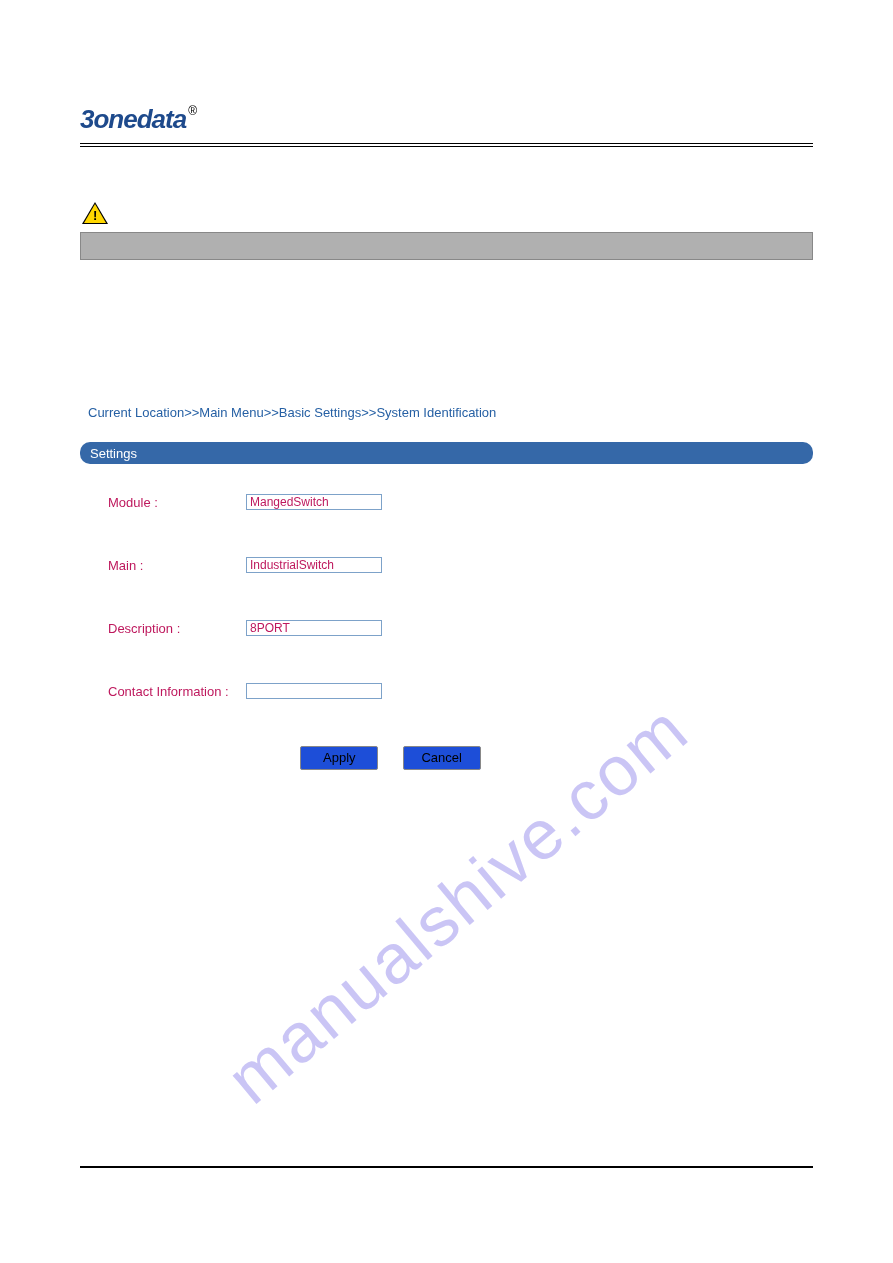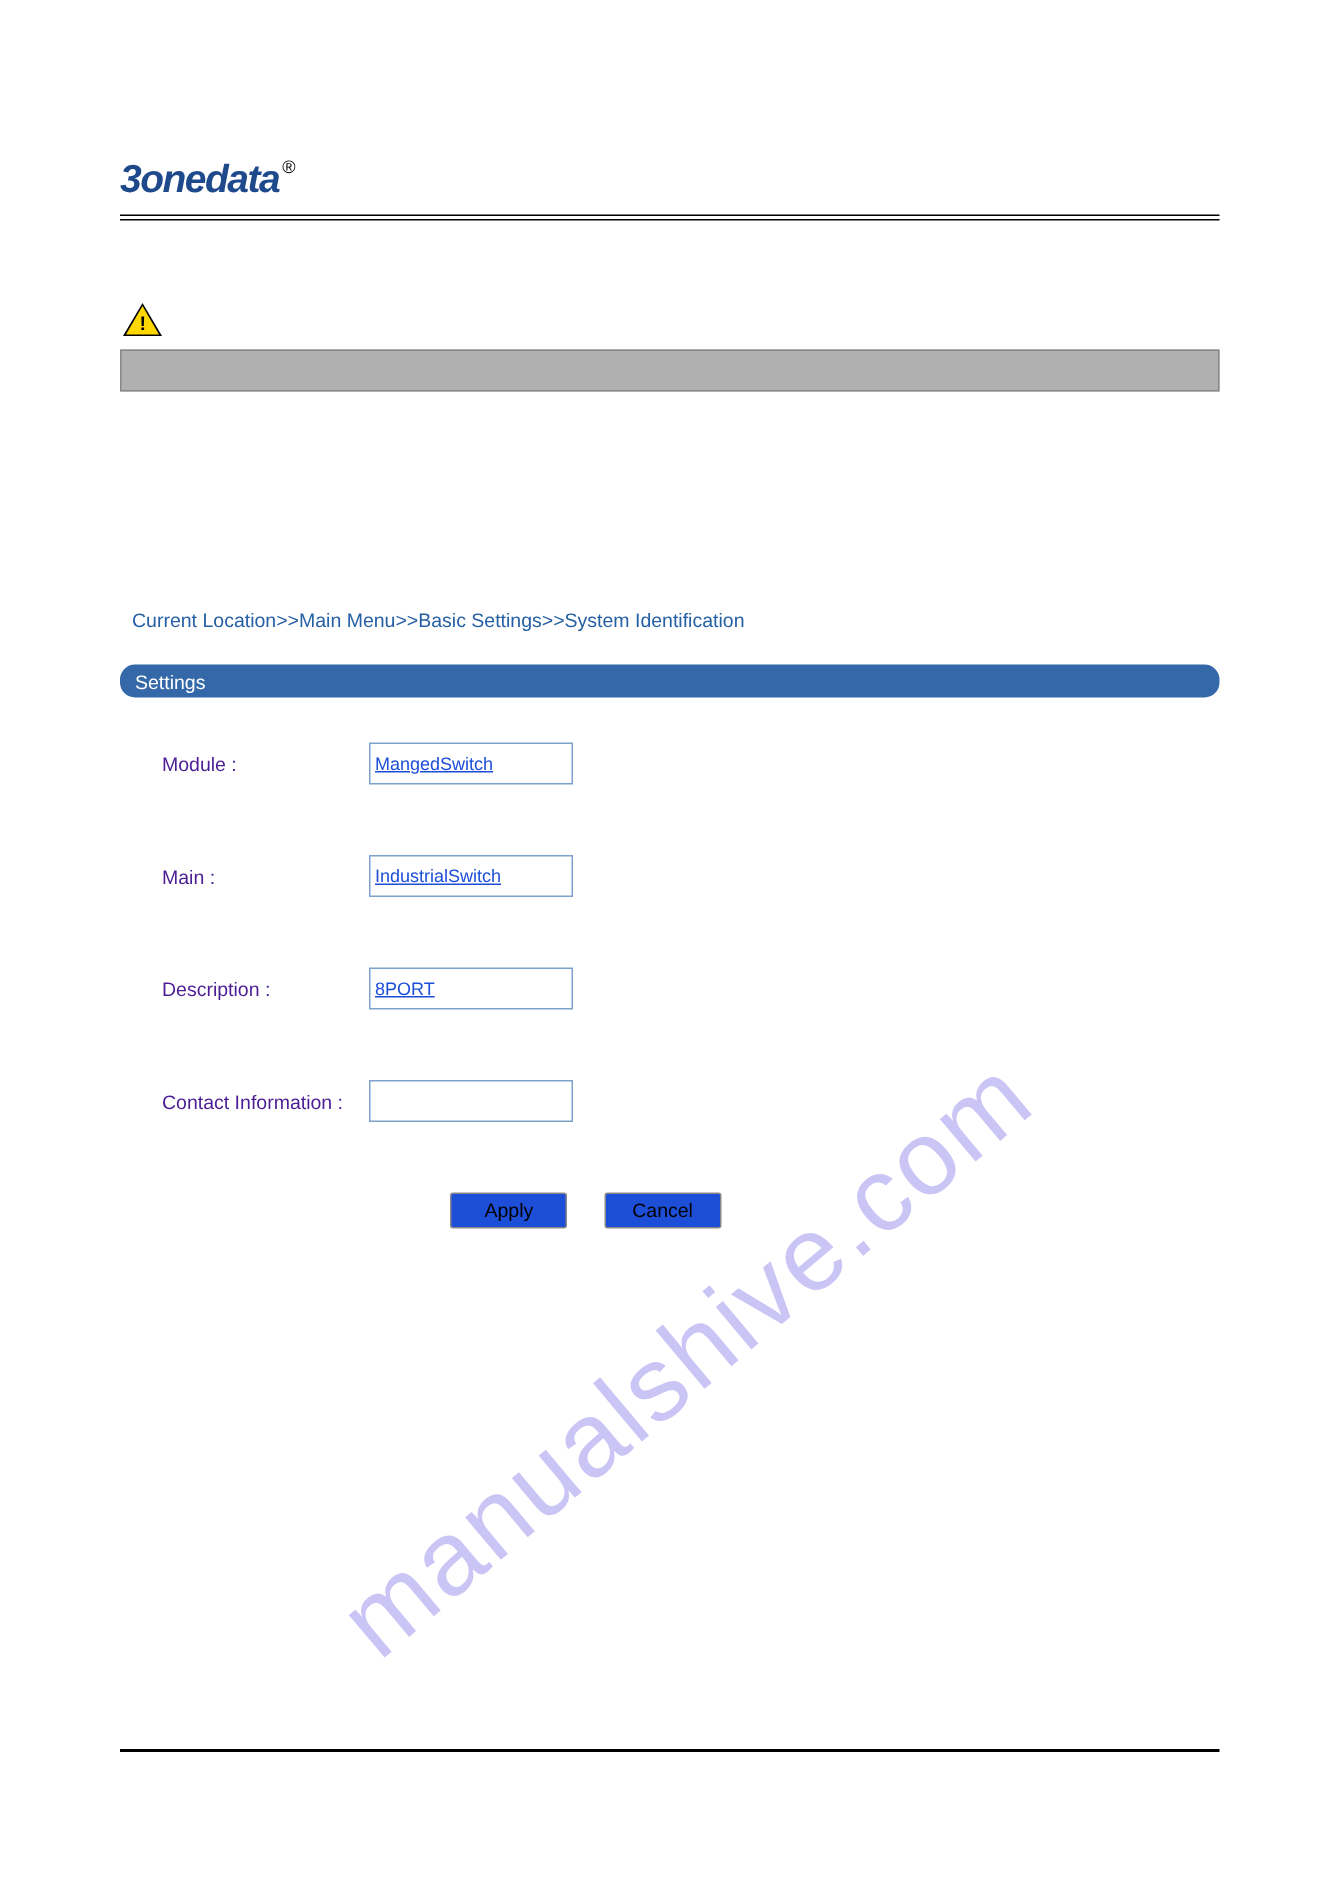--- a/index.html
+++ b/index.html
@@ -115,31 +115,30 @@
       position: relative;
     }
     .form-row {
       display: flex;
       align-items: center;
       margin-bottom: 47px;
     }
     .form-label {
       width: 138px;
       font-size: 13px;
-      color: #4c1d95;
+      color: #be185d;
     }
     .form-input {
       width: 136px;
-      height: 28px;
+      height: 16px;
       border: 1px solid #7da2c9;
       font-size: 12px;
       padding: 1px 3px;
-      color: #1d4ed8;
+      color: #be185d;
       background: #fff;
-      text-decoration: underline;
     }
     .button-row {
       margin-top: 40px;
       text-align: center;
       padding-right: 140px;
     }
     .btn {
       display: inline-block;
       width: 78px;
       height: 24px;

